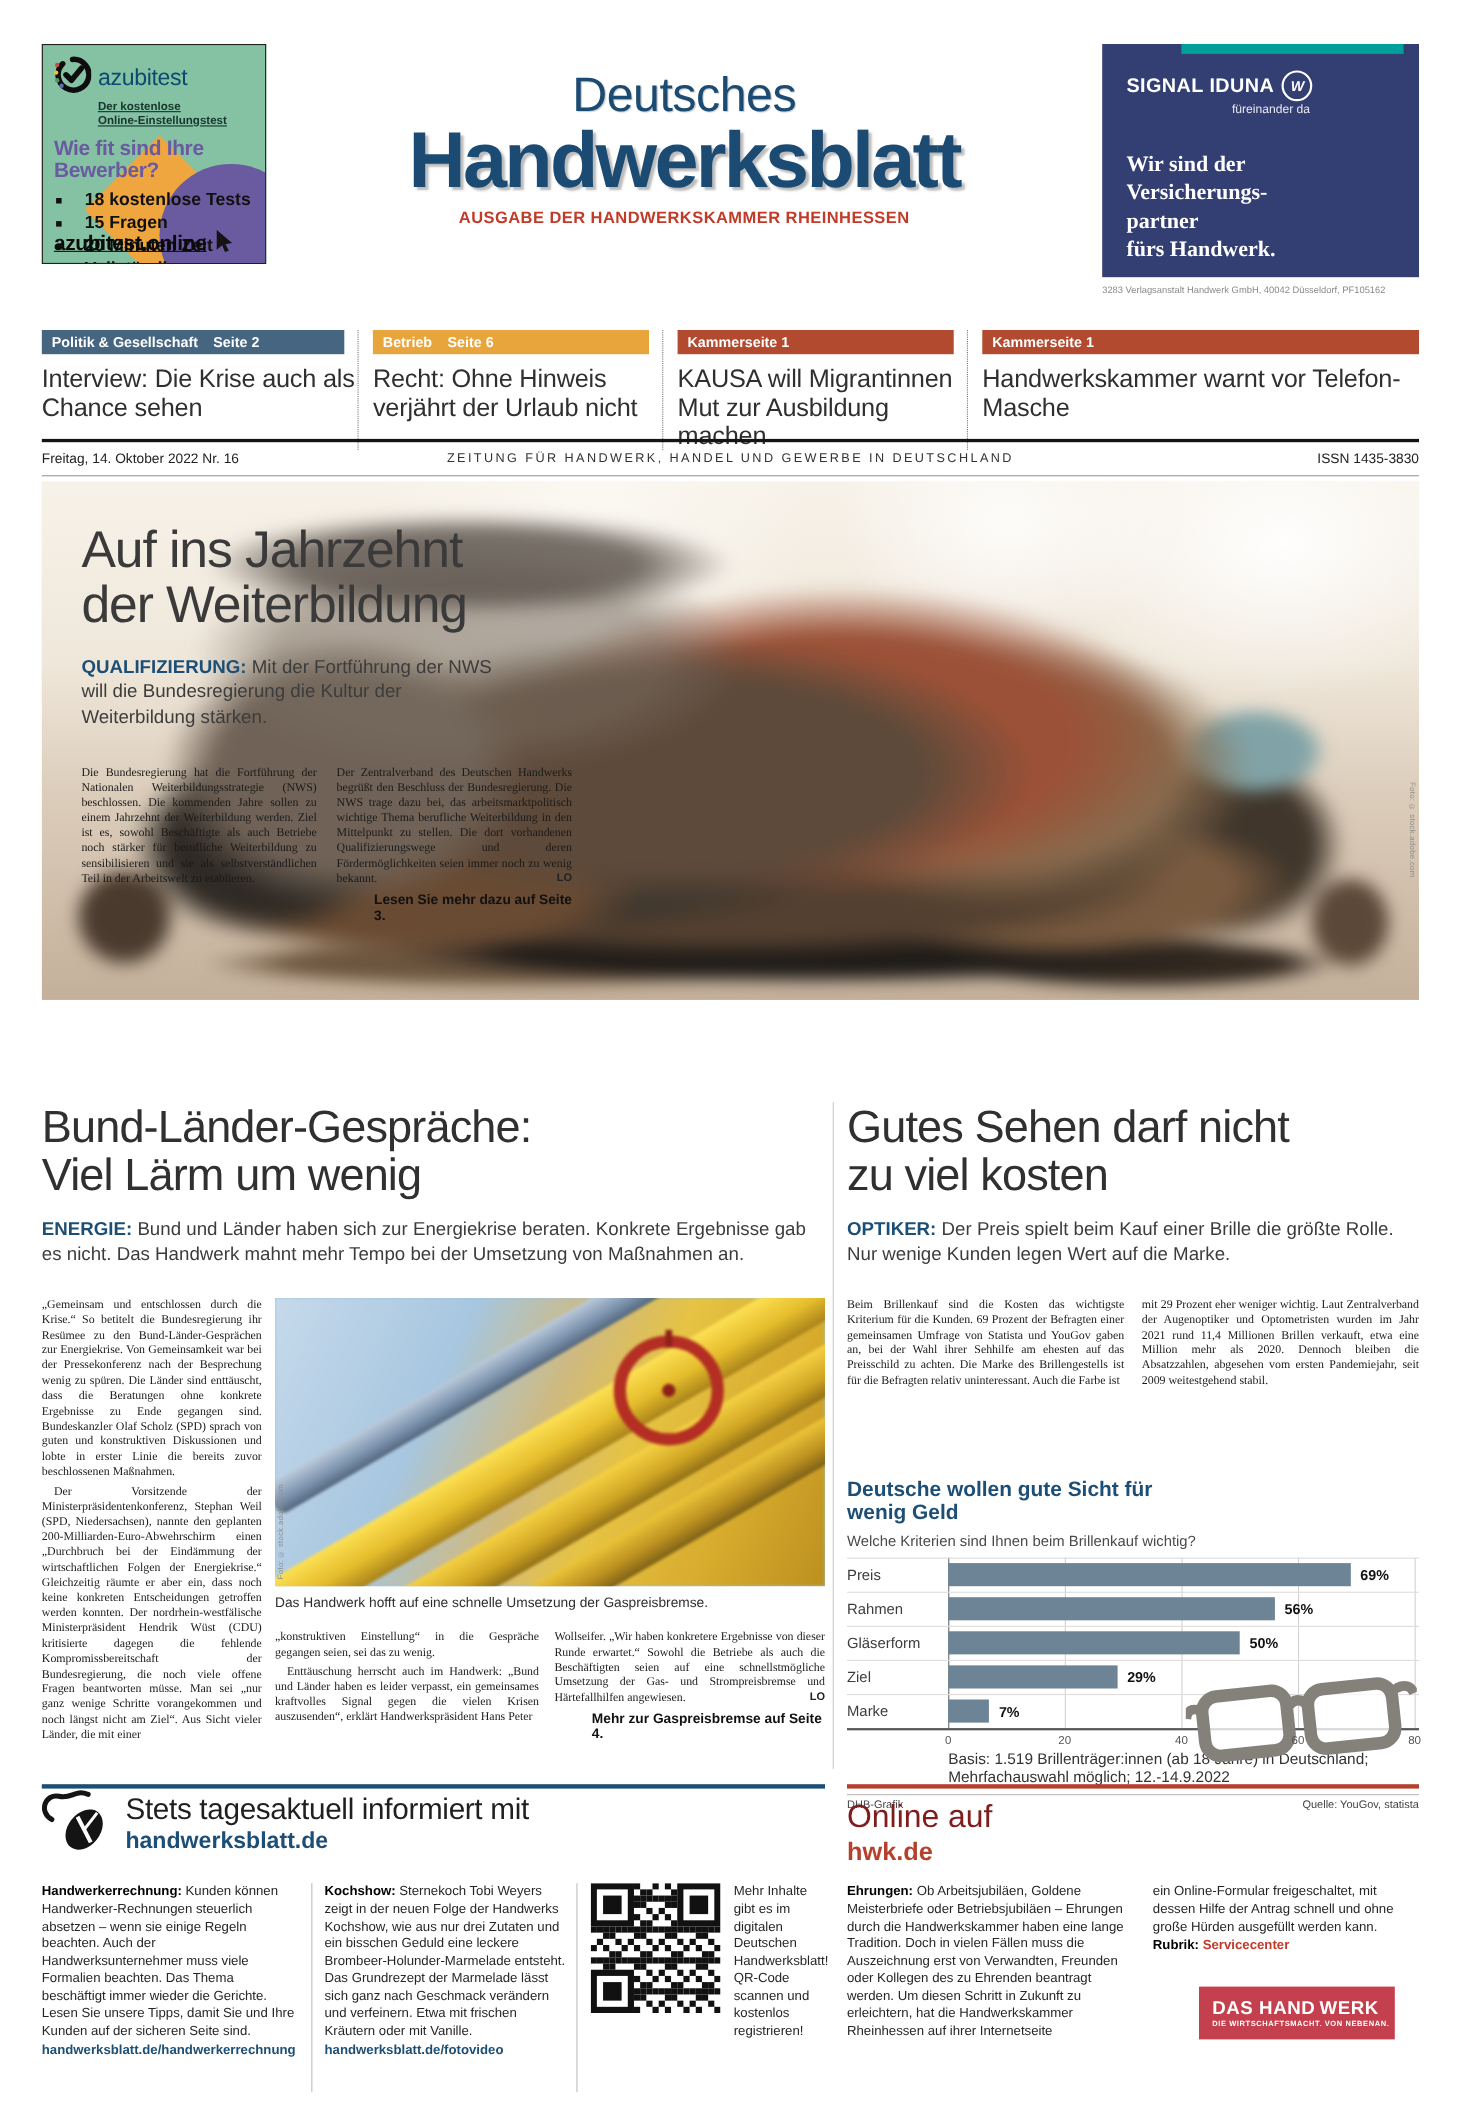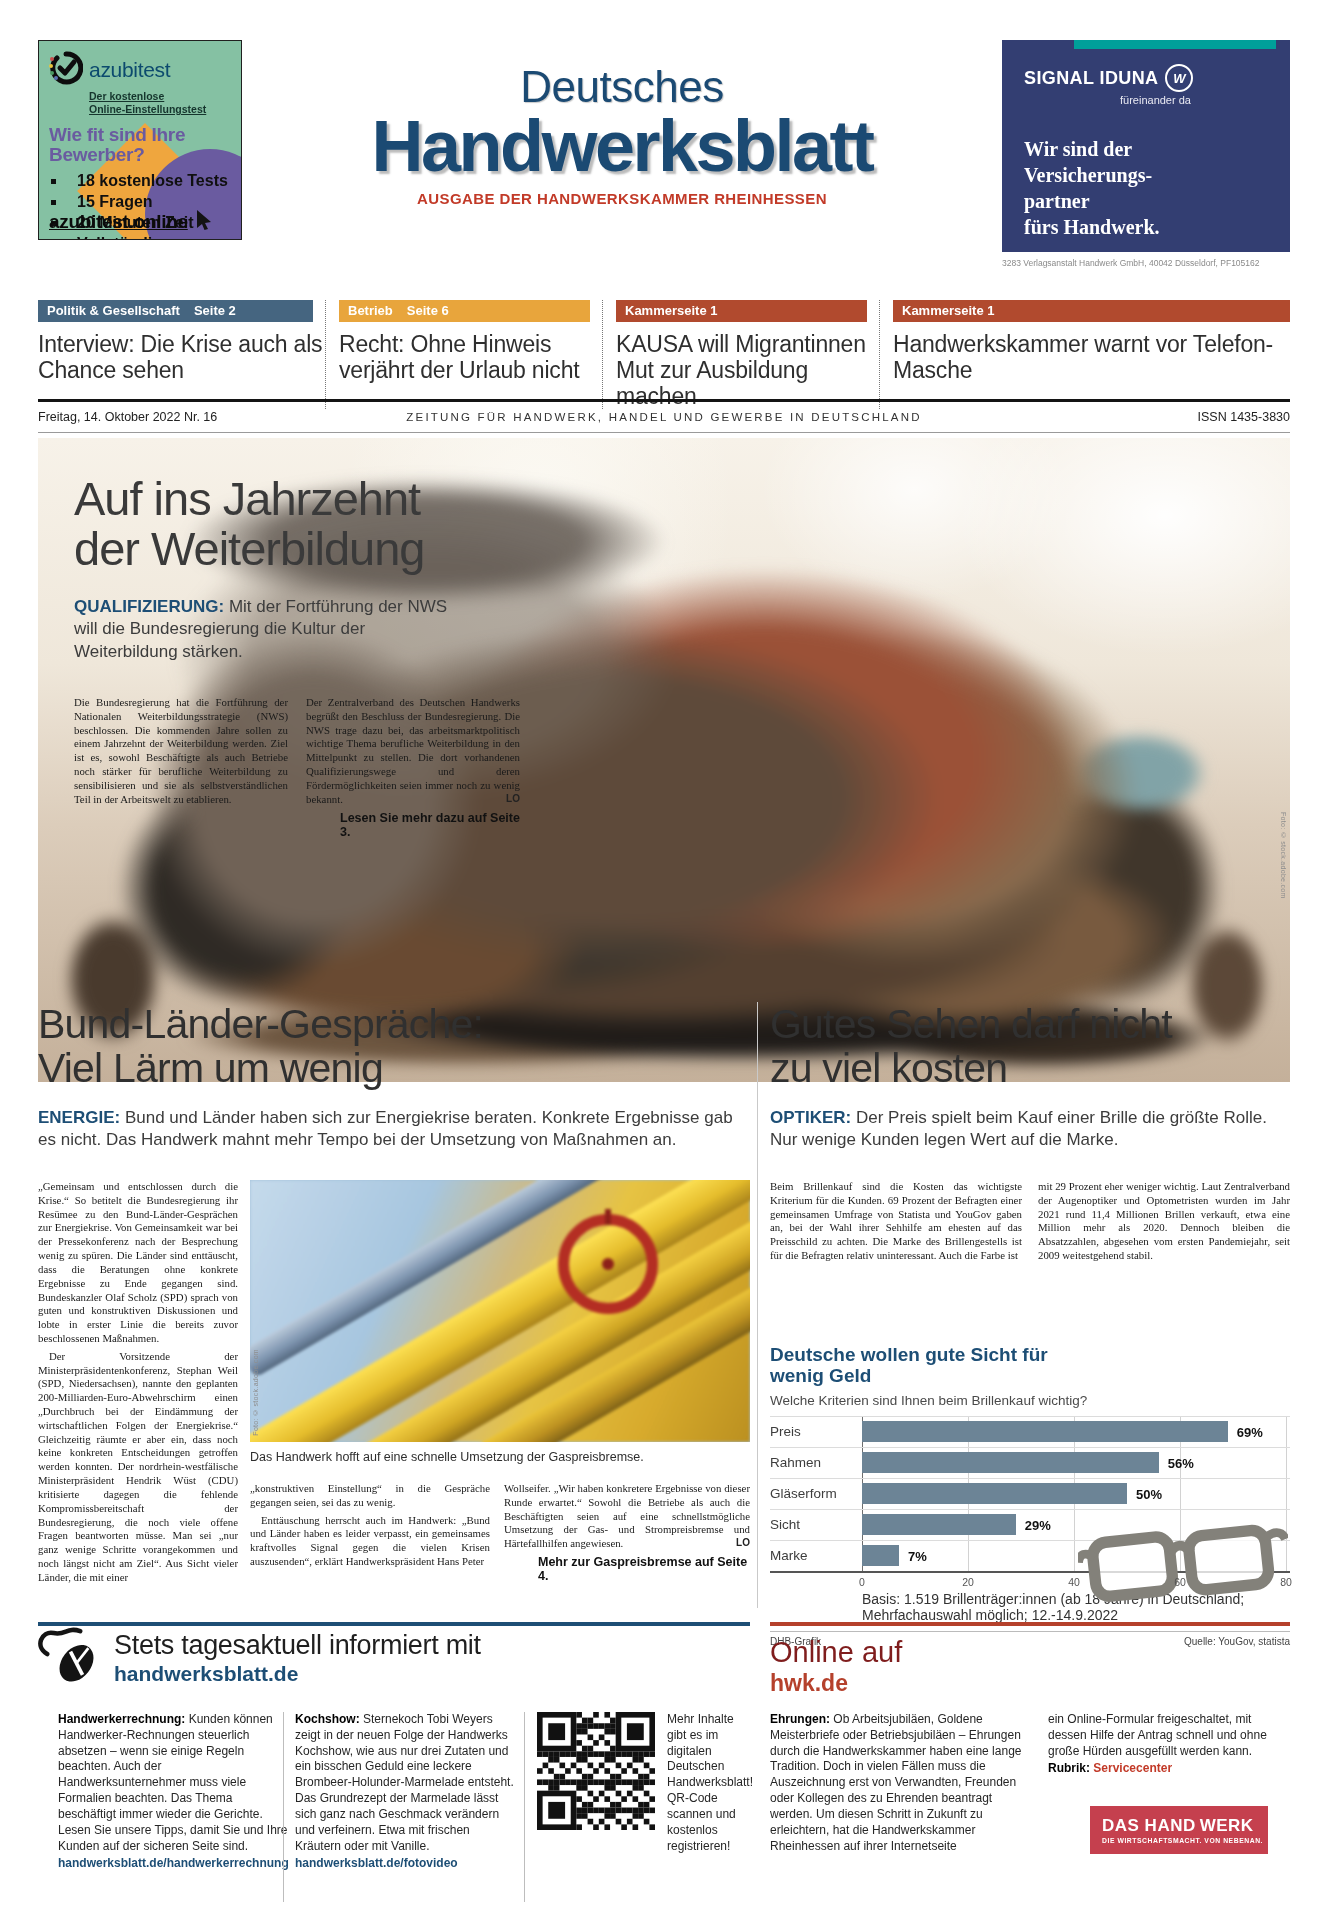--- a/index.html
+++ b/index.html
@@ -53,21 +53,21 @@
 
   
   .rule-thick{left:38px;top:399px;width:1252px;height:3px;background:#141414;}
   .dateline{left:38px;top:408px;width:1252px;height:20px;font-size:12.5px;color:#222;}
   .dl-left{position:absolute;left:0;top:2px;}
   .dl-center{position:absolute;left:0;right:0;top:3px;text-align:center;letter-spacing:2.2px;font-size:11.5px;color:#333;}
   .dl-right{position:absolute;right:0;top:2px;}
   .rule-thin{left:38px;top:432px;width:1252px;height:1px;background:#9a9a9a;}
 
   
-  .hero{left:38px;top:438px;width:1252px;height:644px;overflow:hidden;background:#e9e1d4;}
+  .hero{left:38px;top:438px;width:1252px;height:471px;overflow:hidden;background:#e9e1d4;}
   .hero-base{position:absolute;inset:0;
     background:
       radial-gradient(300px 200px at 90% 12%, rgba(255,255,255,.95), rgba(255,255,255,0) 70%),
       radial-gradient(220px 160px at 70% 8%, rgba(255,255,255,.8), rgba(255,255,255,0) 70%),
       radial-gradient(260px 300px at 40% 10%, rgba(252,250,244,.9), rgba(252,250,244,0) 75%),
       linear-gradient(180deg,#f7f2e9 0%,#efe7da 35%,#dccdbb 60%,#c4b09a 100%);}
   .hero-people{position:absolute;inset:0;filter:blur(7px) saturate(.92);
     background:
       radial-gradient(closest-side at 31% 16%, rgba(95,86,78,.85) 0 40%, rgba(95,86,78,0) 62%),
       radial-gradient(closest-side at 31% 34%, rgba(120,108,96,.55) 0 45%, rgba(120,108,96,0) 65%),
@@ -155,21 +155,21 @@
   .promo-left .micon{position:absolute;left:0;top:-6px;}
   .promo-left .ptext{margin-left:76px;}
   .pl1{font-size:27px;color:#1f1f1f;letter-spacing:-.3px;}
   .pl2{font-size:21px;font-weight:700;color:#1d4e75;margin-top:1px;}
   .promo-right{left:770px;top:1636px;}
   .pr1{font-size:29px;color:#7f1d1d;}
   .pr2{font-size:23px;font-weight:700;color:#b5412c;margin-top:1px;}
   .ftext{font-size:12px;line-height:1.32;color:#262626;text-align:left;}
   .ftext b{color:#000;}
   .flink{display:block;margin-top:2px;font-weight:700;color:#1d4e75;font-size:12px;text-decoration:none;}
-  .fcol1{left:38px;top:1712px;width:234px;margin-left:20px;}
+  .fcol1{left:38px;top:1712px;width:234px;}
   .fdiv1{left:283px;top:1712px;width:1px;height:190px;background:#bdbdbd;}
   .fcol2{left:295px;top:1712px;width:220px;}
   .fdiv2{left:524px;top:1712px;width:1px;height:190px;background:#bdbdbd;}
   .fqr{left:537px;top:1712px;width:212px;display:flex;gap:12px;}
   .fqr .qtext{width:86px;}
   .fcol-ehr{left:770px;top:1712px;width:265px;}
   .fcol-right{left:1048px;top:1712px;width:242px;}
   .rubrik{margin-top:2px;}
   .red{color:#c23a28;font-weight:700;text-decoration:none;}
   .dh-logo{position:absolute;left:1090px;top:1806px;width:178px;height:48px;background:#c5404e;color:#fff;
@@ -382,21 +382,21 @@
               </div>
             </div>
             <div class="crow">
               <span class="clab">Gläserform</span>
               <div class="ctrack">
                 <div class="cbar" style="width: 62.5%; background: rgb(108, 132, 150);"></div>
                 <span class="cval" style="left: 62.5%;">50%</span>
               </div>
             </div>
             <div class="crow">
-              <span class="clab">Sicht</span>
+              <span class="clab">Ziel</span>
               <div class="ctrack">
                 <div class="cbar" style="width: 36.25%; background: rgb(108, 132, 150);"></div>
                 <span class="cval" style="left: 36.25%;">29%</span>
               </div>
             </div>
             <div class="crow">
               <span class="clab">Marke</span>
               <div class="ctrack">
                 <div class="cbar" style="width: 8.75%; background: rgb(108, 132, 150);"></div>
                 <span class="cval" style="left: 8.75%;">7%</span>

